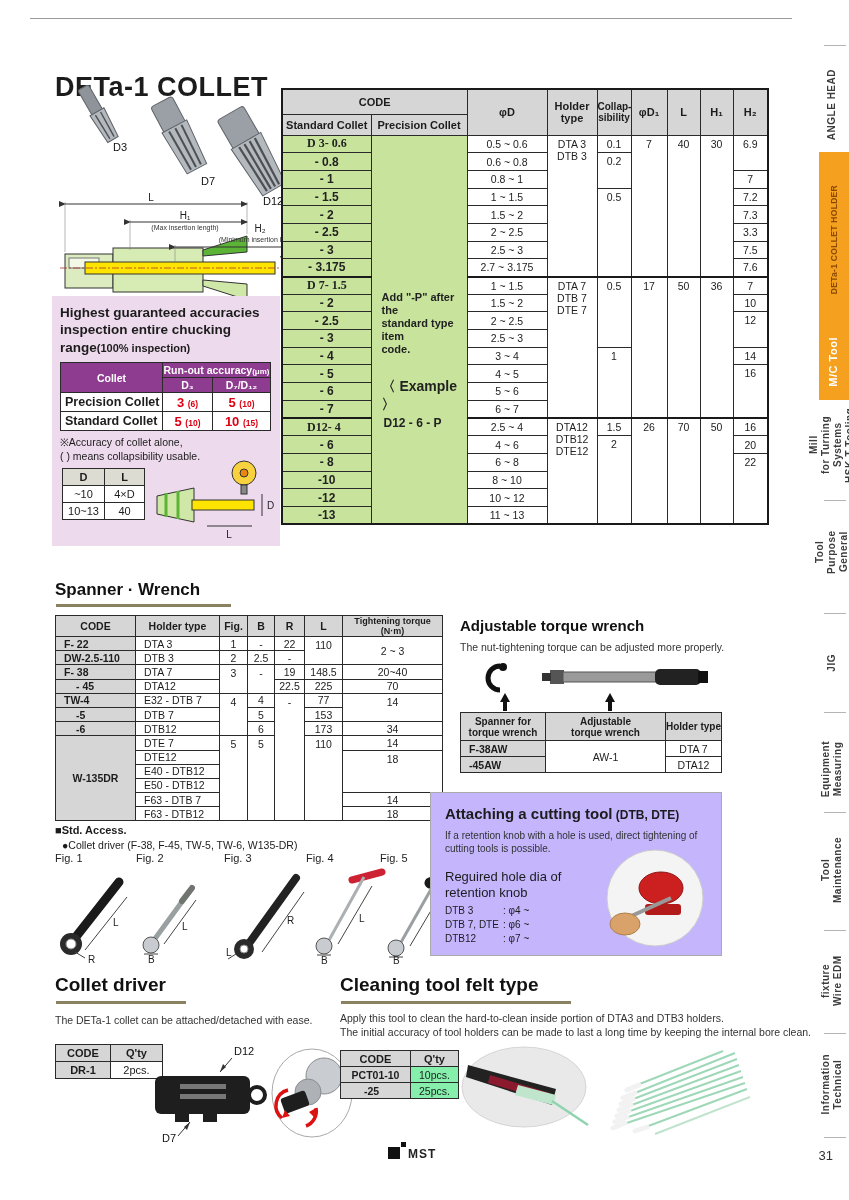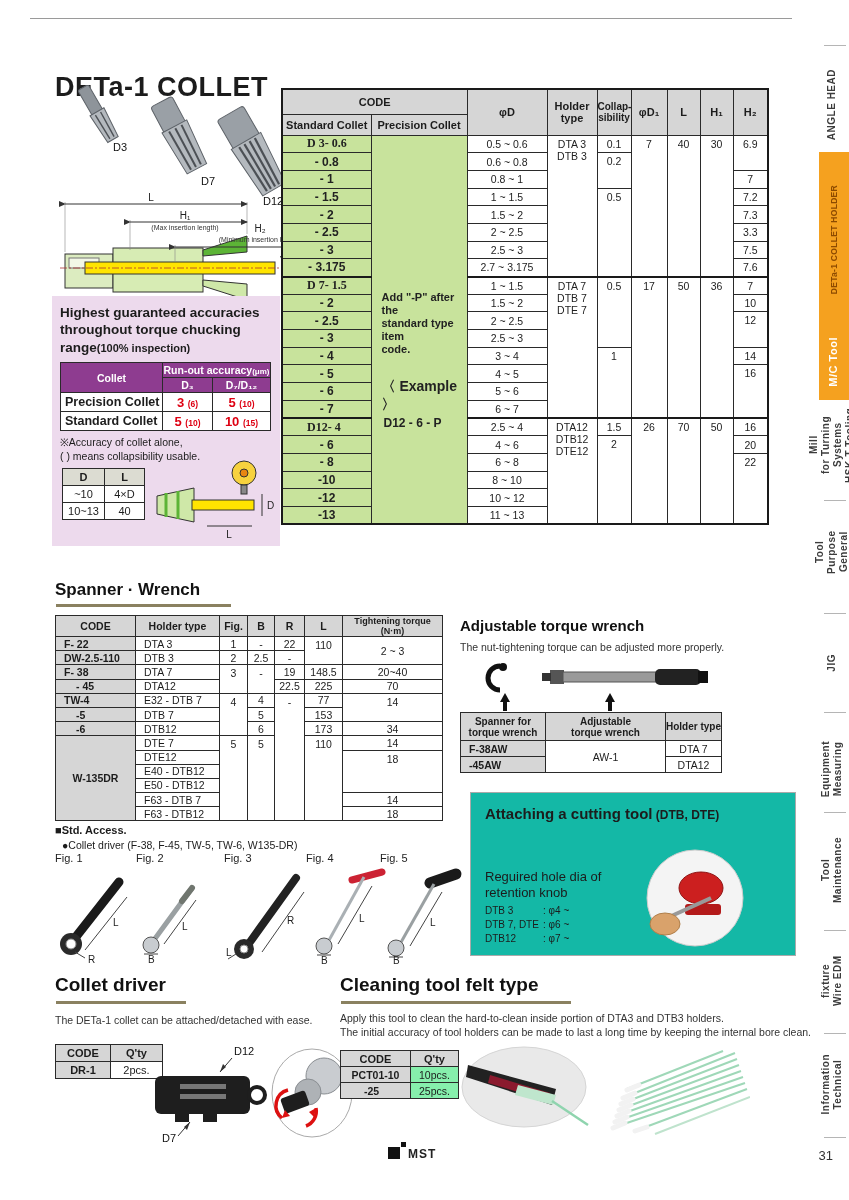--- a/index.html
+++ b/index.html
@@ -86,21 +86,21 @@
   #tw-title{left:460px;top:617px;font-size:15px;}
   #tw-desc{left:460px;top:641px;font-size:10.5px;color:#333;}
   .twtb{left:460px;top:712px;width:261px;border:1.5px solid #1a1a1a;}
   .twtb th{font-size:10px;}
   .twtb thead tr{height:28px;}
   .twtb tbody tr{height:16px;}
   .twtb td{font-size:10.5px;background:#fff;}
   .twtb .code{background:#d6d6d6;font-weight:bold;text-align:left;padding-left:8px;}
 
   
-  #attach-box{left:470px;top:792px;width:290px;height:162px;border:1px solid #aaa;background:#14b8a6;padding-left:34px;}
+  #attach-box{left:430px;top:792px;width:290px;height:162px;border:1px solid #aaa;background:#c4b5fd;}
   #attach-title{left:14px;top:12px;font-size:15px;font-weight:bold;}
   #attach-title .small{font-size:12px;}
   #attach-desc{left:14px;top:36px;width:262px;font-size:10px;color:#333;line-height:1.3;}
   #attach-sub{left:14px;top:76px;width:170px;font-size:13px;line-height:1.25;}
   .attach-line{left:14px;font-size:10px;}
   .attach-line .k{display:inline-block;width:58px;}
 
   
   #cd-title{left:55px;top:974px;font-size:19px;}
   #cd-rule{left:56px;top:1001px;width:130px;height:3px;background:#8a8160;}
@@ -202,21 +202,21 @@
 
   <line x1="228" y1="60" x2="228" y2="70" stroke="#333" marker-end="url(#ar)"></line>
   <text class="dim" x="233" y="82">D</text>
 
   <line x1="244" y1="44" x2="244" y2="108" stroke="#333" marker-start="url(#ar)" marker-end="url(#ar)"></line>
   <text class="dim" x="243" y="80" text-anchor="end">D₁</text>
 </svg>
 
 <div id="acc-panel" class="abs">
   <div id="acc-title" class="abs">
-    <span>Highest guaranteed accuracies throughout torque chucking range</span><span class="small">(100% inspection)</span>
+    <span>Highest guaranteed accuracies inspection entire chucking range</span><span class="small">(100% inspection)</span>
   </div>
   <table class="acctb abs">
     <colgroup>
         <col style="width:102px">
         <col style="width:50px">
         <col style="width:58px">
       </colgroup>
   <thead>
         <tr>
           <th rowspan="2">Collet</th>
@@ -657,20 +657,21 @@
         <td class="code">-45AW</td>
         <td>DTA12</td>
       </tr>
     </tbody>
   </table>
 
 <div id="attach-box" class="abs">
   <div id="attach-title" class="abs">
     <span>Attaching a cutting tool</span><span class="small"> (DTB, DTE)</span>
   </div>
+  <div id="attach-desc" class="abs">If a retention knob with a  hole is used, direct tightening of cutting tools is possible.</div>
   <div id="attach-sub" class="abs">Reguired hole dia of retention knob</div>
   <div class="attach-line abs" style="top:112px;">
     <span class="k">DTB 3</span><span>: φ4 ~</span>
   </div>
   <div class="attach-line abs" style="top:126px;">
     <span class="k">DTB 7, DTE</span><span>: φ6 ~</span>
   </div>
   <div class="attach-line abs" style="top:140px;">
     <span class="k">DTB12</span><span>: φ7 ~</span>
   </div>

